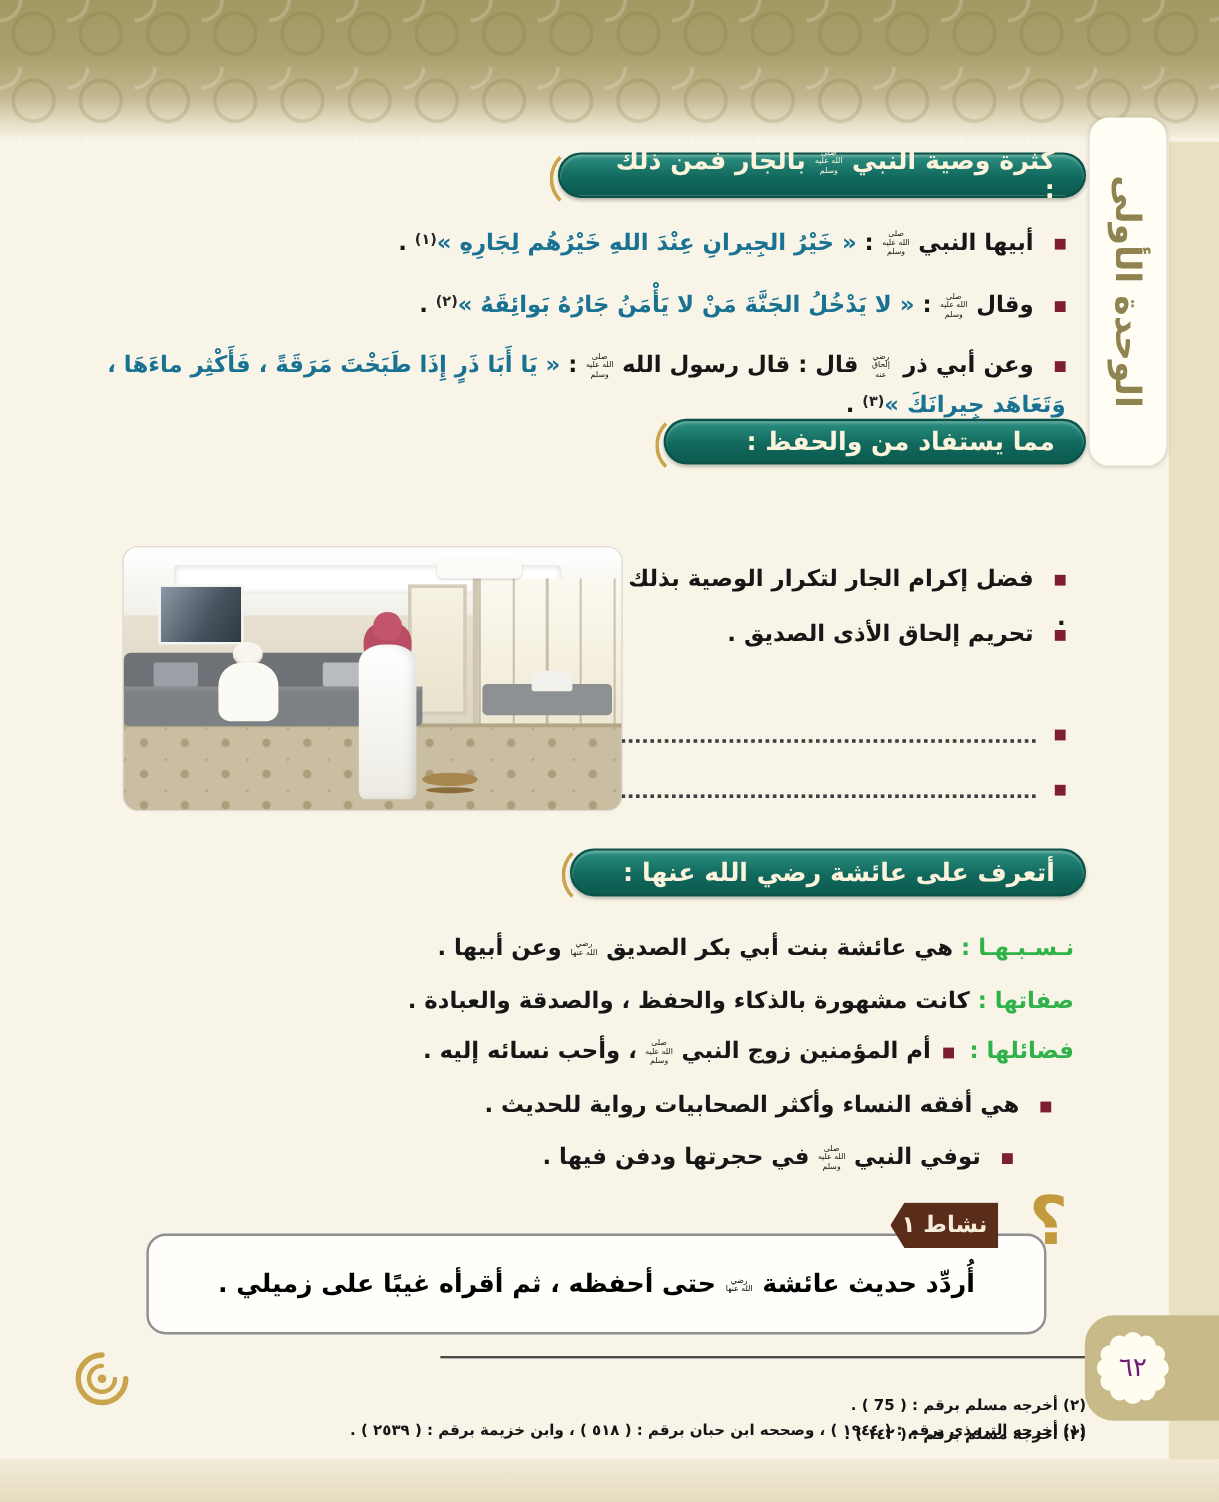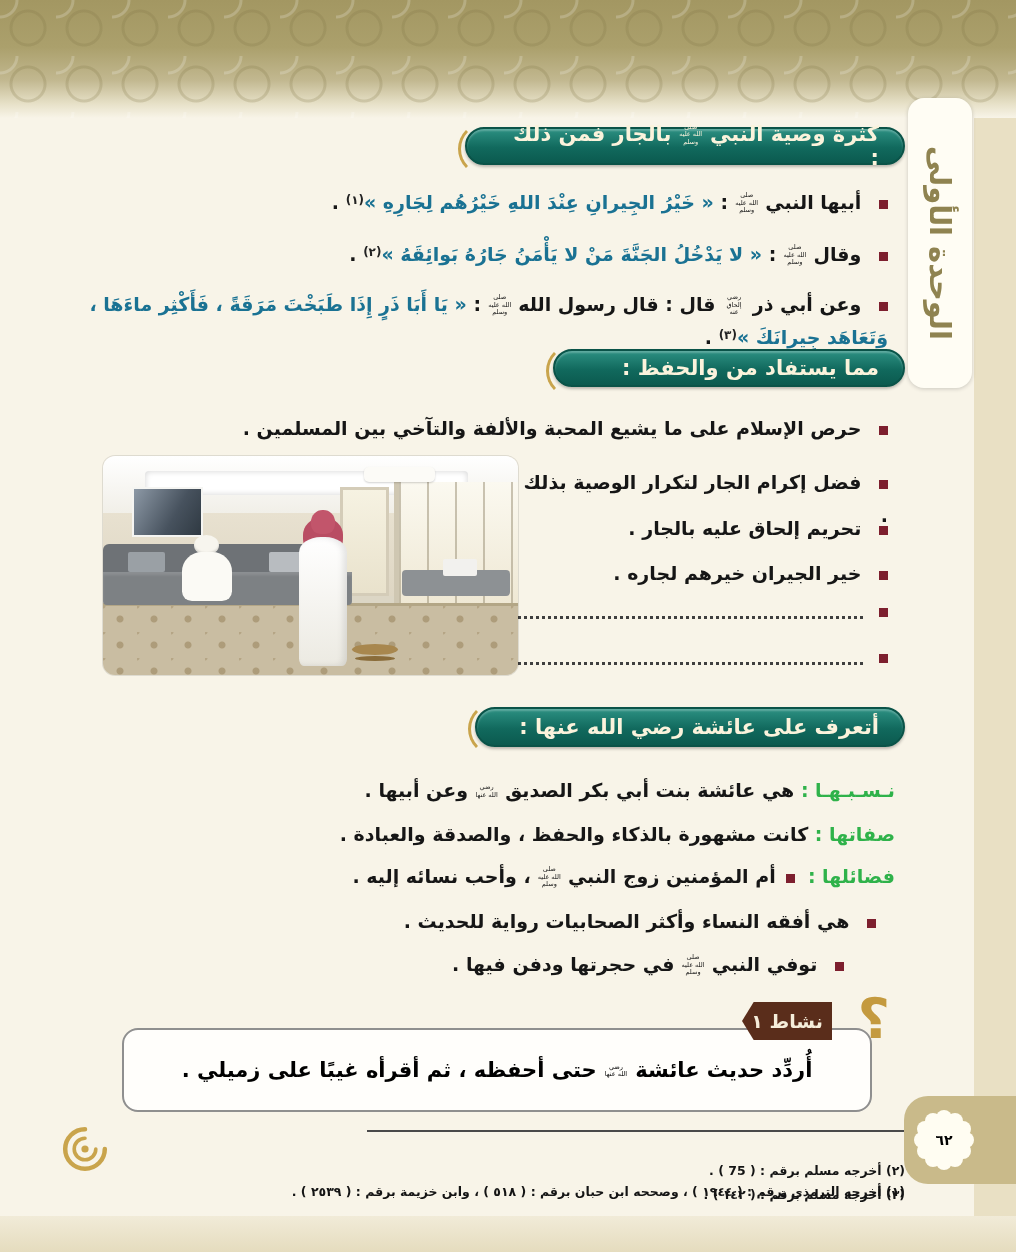--- a/index.html
+++ b/index.html
@@ -101,21 +101,21 @@
   
   .footsep { position:absolute; top:1130px; right:111px; width:538px; border-top:2px solid #4a4a4a; }
   .fn { position:absolute; right:111px; font-size:12.5px; font-weight:700; color:#141414; }
   .fn1 { top:1138px;margin-top:46px; } .fn2 { top:1163px; } .fn3 { top:1187px; }
 
   
   .pagenum-wrap { position:absolute; top:1096px; right:0; width:112px; height:88px; background:#c9ba8a;
     border-radius:24px 0 0 24px; }
   .pagenum-wrap svg { position:absolute; left:8px; top:12px; }
   .pagenum { position:absolute; left:8px; top:12px; width:64px; height:64px; display:flex; align-items:center;
-    justify-content:center; font-size:14px; font-weight:bold; color:#000000; }
+    justify-content:center; font-size:22px; font-weight:normal; color:#701a75; }
   .logo { position:absolute; left:58px; top:1122px; width:54px; height:54px; }
 </style>
 </head>
 <body>
 
 <div class="page">
 
   <div class="side-strip"></div>
   <div class="bottom-strip"></div>
   <div class="top-band"></div>
@@ -133,31 +133,25 @@
   <div class="li" style="top:238px;">
     <span><span class="seg-n">وقال </span><span class="seg-h">صلى الله عليه وسلم</span><span class="seg-n"> : </span><span class="seg-q">« لا يَدْخُلُ الجَنَّةَ مَنْ لا يَأْمَنُ جَارُهُ بَوائِقَهُ »</span><span class="seg-r">(٢)</span><span class="seg-n"> .</span></span>
   </div>
   <div class="li" style="top:288px;">
     <span><span class="seg-n">وعن أبي ذر </span><span class="seg-h">رضي إلحاق عنه</span><span class="seg-n"> قال : قال رسول الله </span><span class="seg-h">صلى الله عليه وسلم</span><span class="seg-n"> : </span><span class="seg-q">« يَا أَبَا ذَرٍ إِذَا طَبَخْتَ مَرَقَةً ، فَأَكْثِر ماءَهَا ، وَتَعَاهَد جِيرانَكَ »</span><span class="seg-r">(٣)</span><span class="seg-n"> .</span></span>
   </div>
 
   <div class="banner banner-2">
     <span>مما يستفاد من والحفظ :</span>
   </div>
-  <div class="li" style="top:412px;">
-    <span>حرص الإسلام على ما يشيع المحبة والألفة والتآخي بين المسلمين .</span>
-  </div>
   <div class="li" style="top:466px; max-width:372px;">
     <span>فضل إكرام الجار لتكرار الوصية بذلك .</span>
   </div>
   <div class="li" style="top:512px; max-width:372px;">
-    <span>تحريم إلحاق عليه بالجار .</span>
-  </div>
-  <div class="li" style="top:557px; max-width:372px;">
-    <span>خير الجيران خيرهم لجاره .</span>
+    <span>تحريم إلحاق الأذى الصديق .</span>
   </div>
   <div class="dotted" style="top:602px;">
     <span class="dotline"></span>
   </div>
   <div class="dotted" style="top:648px;">
     <span class="dotline"></span>
   </div>
 
   <div class="photo">
     <div class="ph-ceiling"></div>

